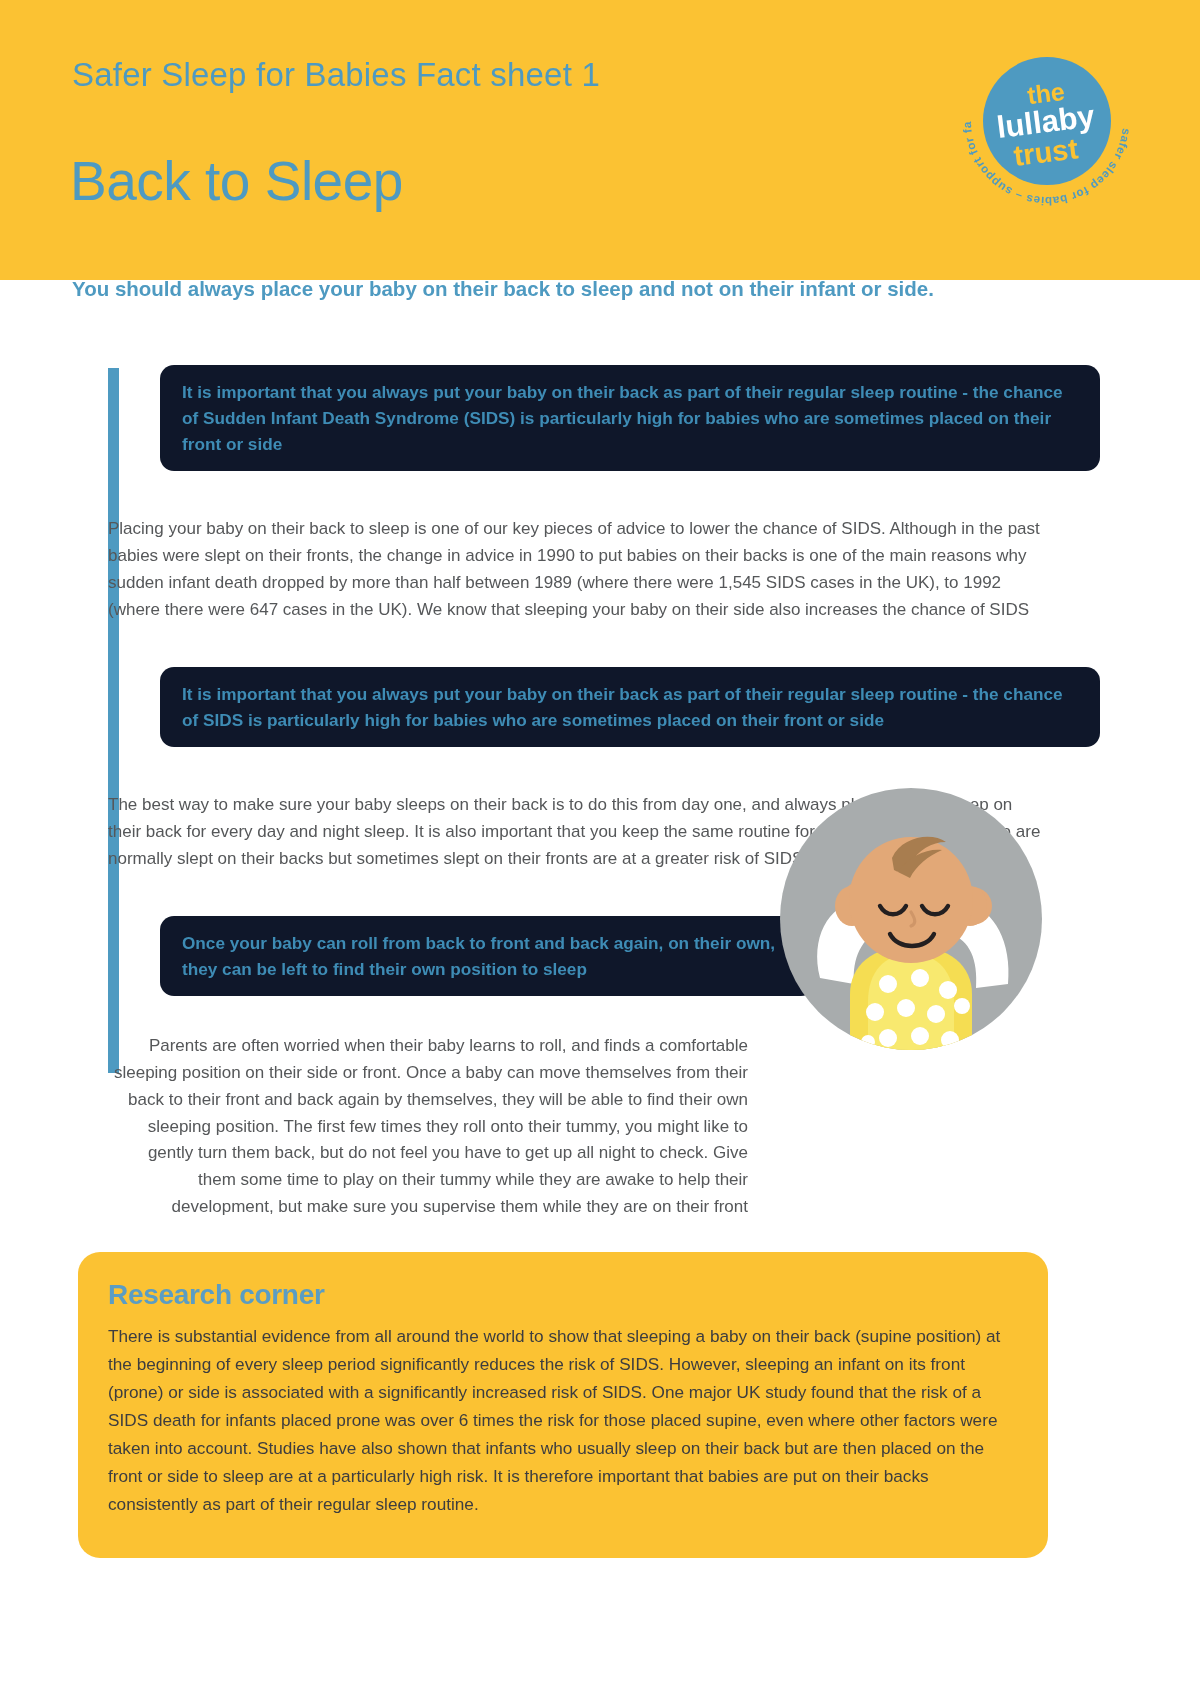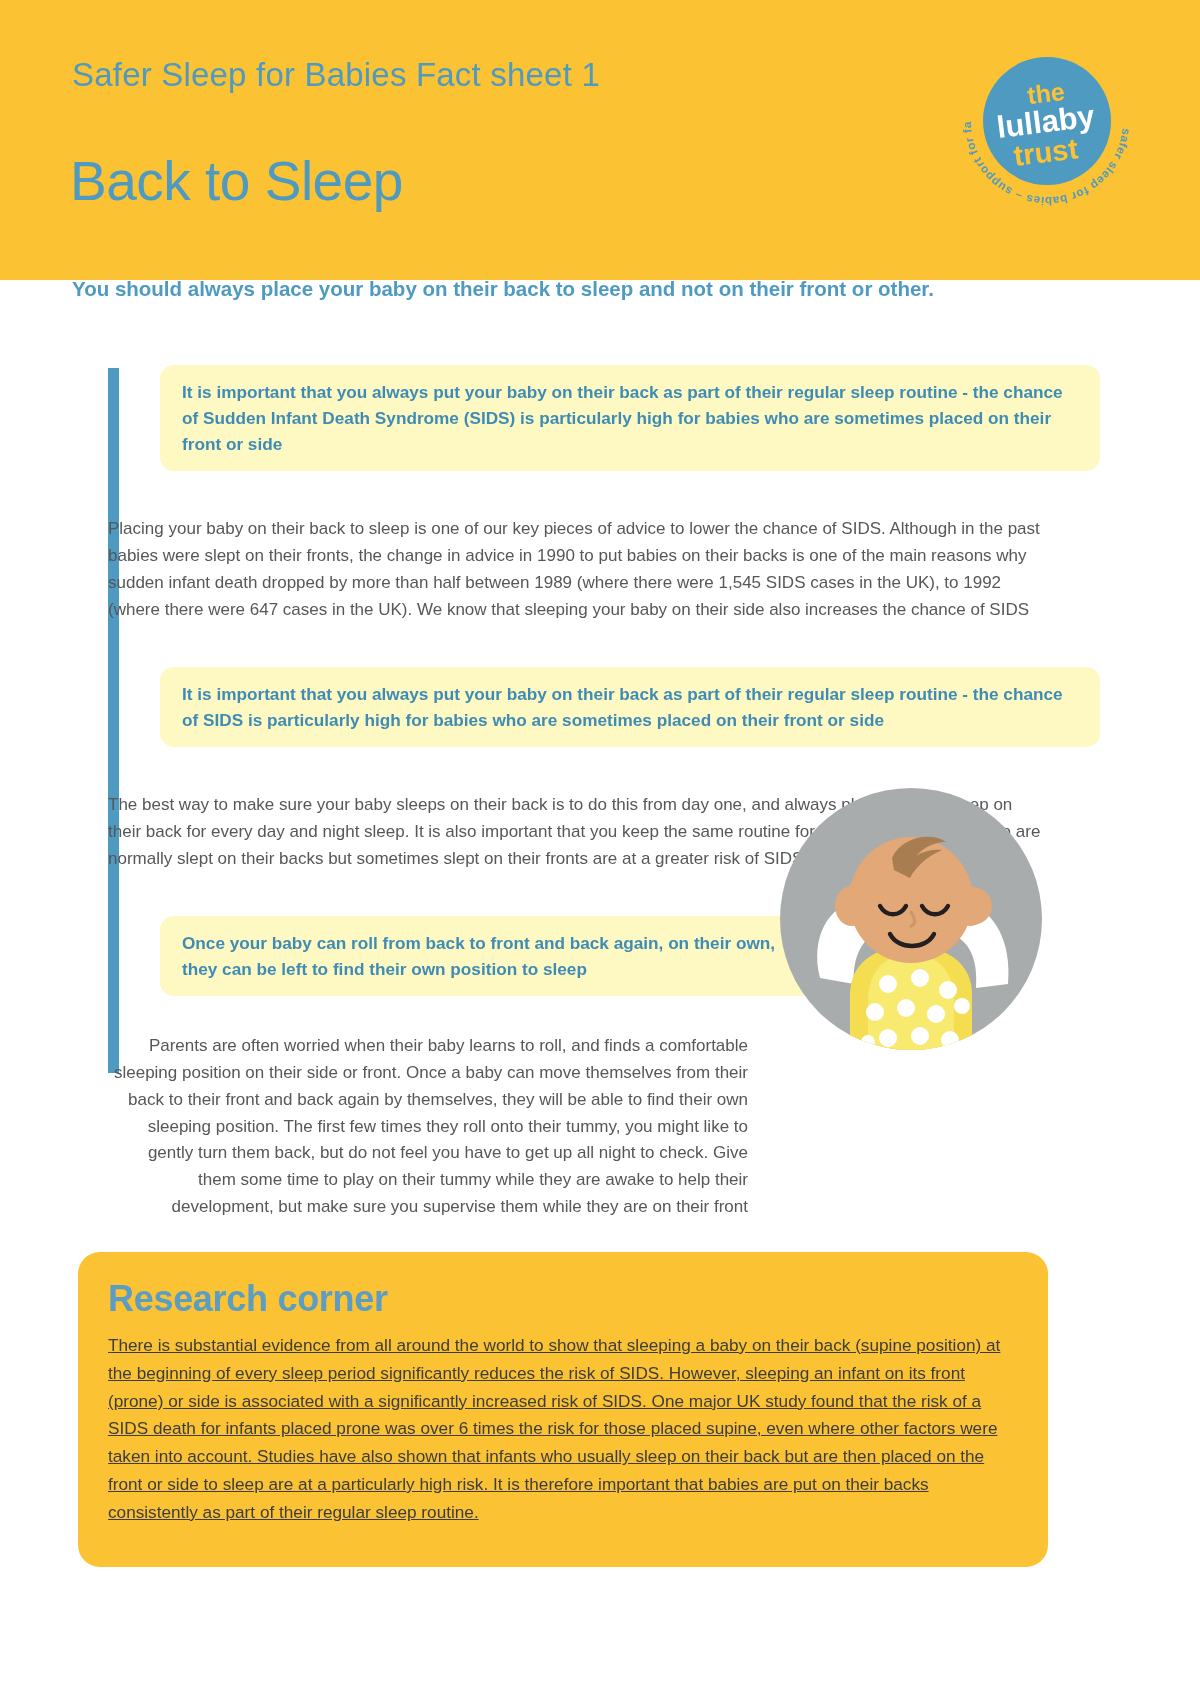--- a/index.html
+++ b/index.html
@@ -68,21 +68,21 @@
   .blue-rail {
     position: absolute;
     left: 108px; top: 368px;
     width: 11px; height: 705px;
     background: #4e9ac1;
   }
 
   .callout {
     position: relative;
     margin-left: 52px;
-    background: #fef9c3;
+    background: #0f172a;
     border-radius: 14px;
     padding: 14px 24px 14px 22px;
     color: #3e8cb5;
     font-size: 17.2px;
     font-weight: 700;
     line-height: 1.52;
   }
   .callout.c1 { width: 940px; }
   .callout.c2 { width: 940px; }
   .callout.c3 { width: 655px; }
@@ -111,33 +111,32 @@
   
   .research {
     position: absolute;
     left: 78px; top: 1252px;
     width: 970px;
     background: #fbc233;
     border-radius: 22px;
     padding: 28px 34px 40px 30px;
   }
   .research-title {
-    font-size: 36px;
+    font-size: 28px;
     font-weight: 700;
     color: #5b9dc3;
     letter-spacing: -0.3px;
     margin: 0 0 14px 0;
     line-height: 1.05;
   }
   .research-body {
     font-size: 17.2px;
     line-height: 1.62;
     color: #3d3d3f;
     margin: 0;
-    text-decoration: underline;
   }
 </style>
 </head>
 <body>
 
 <div class="header">
   <div class="header-eyebrow">Safer Sleep for Babies Fact sheet 1</div>
   <h1 class="header-title">Back to Sleep</h1>
 
   <div class="logo">
@@ -152,21 +151,21 @@
         <textPath href="#ringBot" startOffset="3%">safer sleep for babies – support for families</textPath>
       </text>
 
       <text x="95" y="76" text-anchor="middle" font-family="'Liberation Sans', sans-serif" font-size="25" font-weight="bold" fill="#fbc233" transform="rotate(-7 95 76)">the</text>
       <text x="95" y="106" text-anchor="middle" font-family="'Liberation Sans', sans-serif" font-size="31" font-weight="bold" fill="#ffffff" transform="rotate(-7 95 106)">lullaby</text>
       <text x="95" y="136" text-anchor="middle" font-family="'Liberation Sans', sans-serif" font-size="29" font-weight="bold" fill="#fbc233" transform="rotate(-7 95 136)">trust</text>
     </svg>
   </div>
 </div>
 
-<div class="intro">You should always place your baby on their back to sleep and not on their front or other.</div>
+<div class="intro">You should always place your baby on their back to sleep and not on their infant or side.</div>
 
 <div class="blue-rail"></div>
 
 <div class="body-col">
 
   <div class="callout c1">It is important that you always put your baby on their back as part of their regular sleep routine - the chance of Sudden Infant Death Syndrome (SIDS) is particularly high for babies who are sometimes placed on their front or side</div>
   <div class="sp-28"></div>
   <p class="para wide">Placing your baby on their back to sleep is one of our key pieces of advice to lower the chance of SIDS. Although in the past babies were slept on their fronts, the change in advice in 1990 to put babies on their backs is one of the main reasons why sudden infant death dropped by more than half between 1989 (where there were 1,545 SIDS cases in the UK), to 1992 (where there were 647 cases in the UK). We know that sleeping your baby on their side also increases the chance of SIDS</p>
 
   <div class="sp-26"></div>

